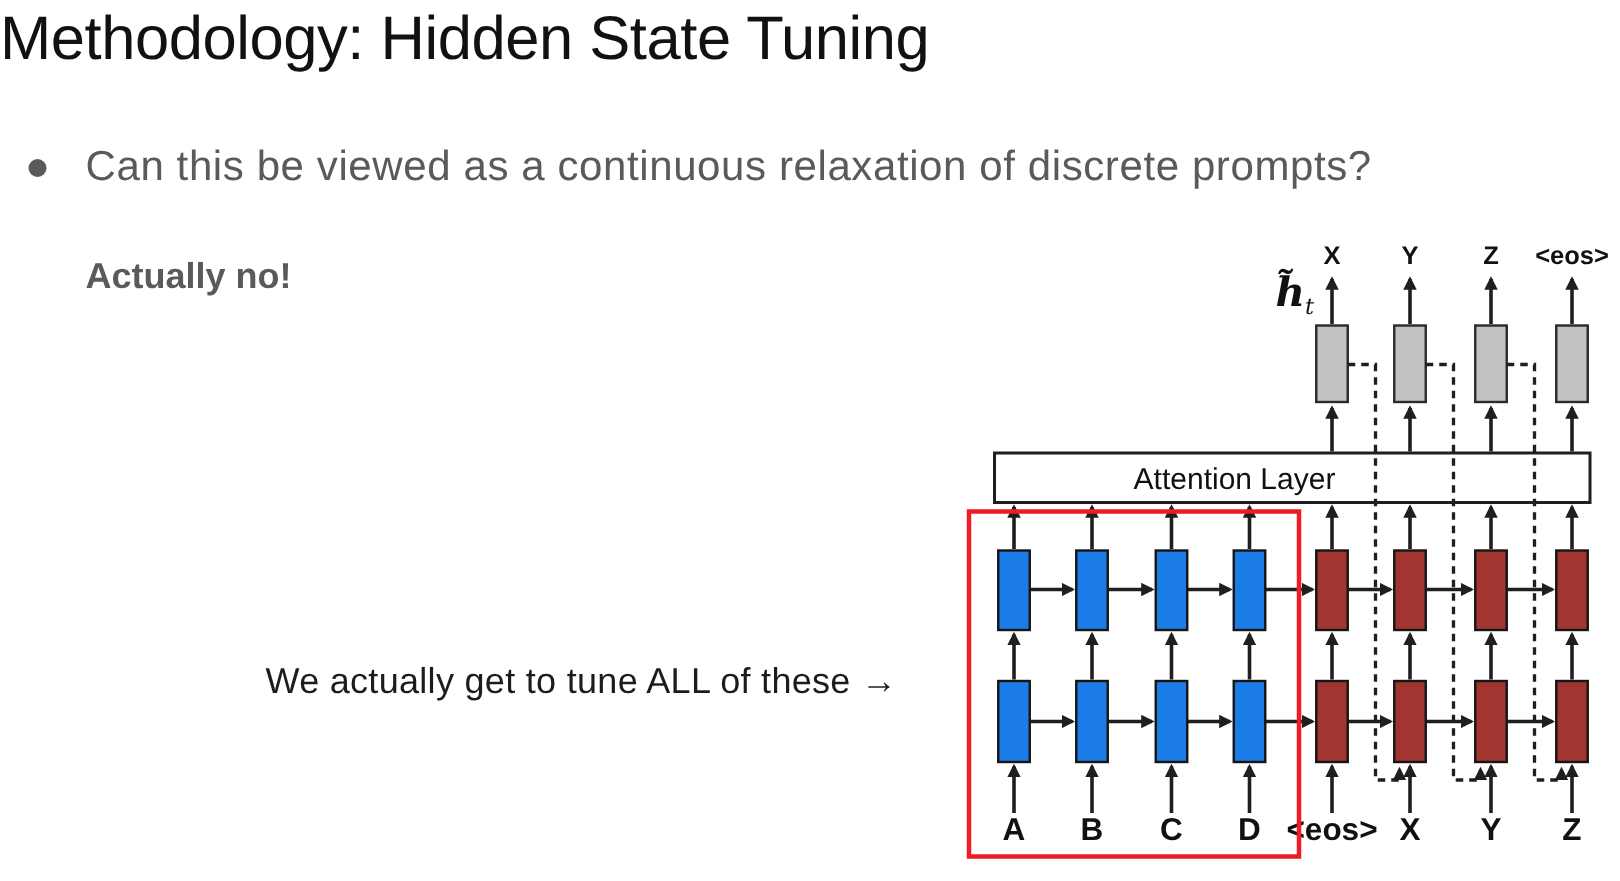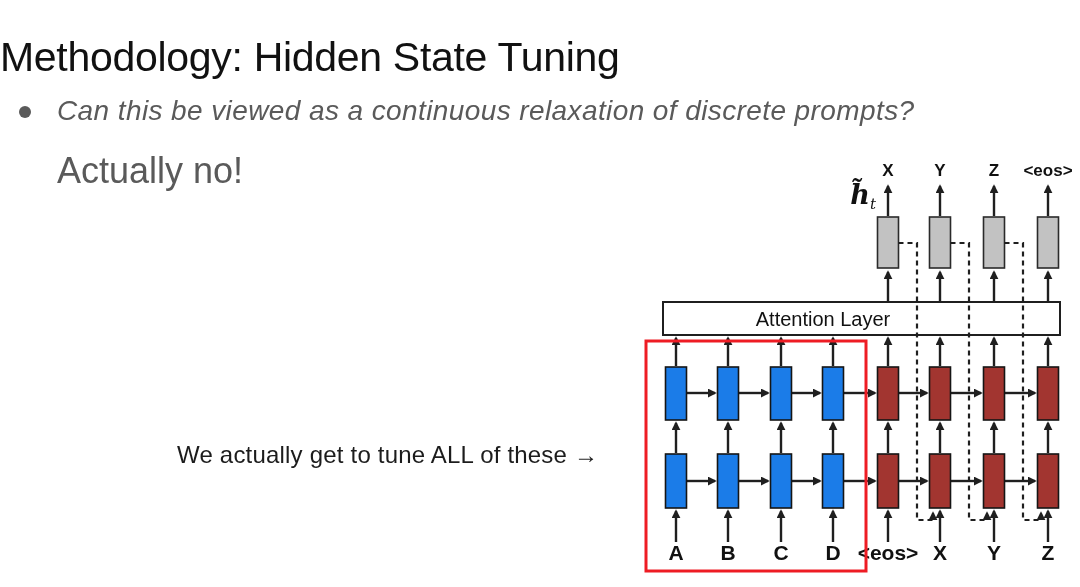--- a/index.html
+++ b/index.html
@@ -3,32 +3,32 @@
 <meta charset="utf-8">
 <style>
   html,body{margin:0;padding:0;}
   body{
     width:1080px;height:587px;position:relative;overflow:hidden;
     background:#ffffff;font-family:"Liberation Sans",sans-serif;
   }
   .abs{position:absolute;}
   #slide-title{
     left:0px;top:2px;font-size:41px;line-height:1.15;color:#111111;
-    letter-spacing:-0.3px;white-space:nowrap;margin-top:32px;
+    letter-spacing:-0.3px;white-space:nowrap;
   }
   #bullet-dot{
     left:19px;top:106px;width:12px;height:12px;border-radius:50%;
     background:#5a5a5a;
   }
   #bullet-text{
     left:57px;top:95px;font-size:28px;color:#5a5a5a;
-    letter-spacing:0.4px;white-space:nowrap;font-style:italic;
+    letter-spacing:0.4px;white-space:nowrap;
   }
   #emphasis-text{
-    left:57px;top:150px;font-size:36px;font-weight:normal;color:#5a5a5a;
+    left:57px;top:171px;font-size:24px;font-weight:bold;color:#5a5a5a;
     white-space:nowrap;
   }
   #annotation-text{
     left:177px;top:441px;font-size:24px;color:#1c1c1c;
     letter-spacing:0.2px;white-space:nowrap;text-align:center;
   }
   #diagram{left:0;top:0;}
 </style>
 </head>
 <body>

